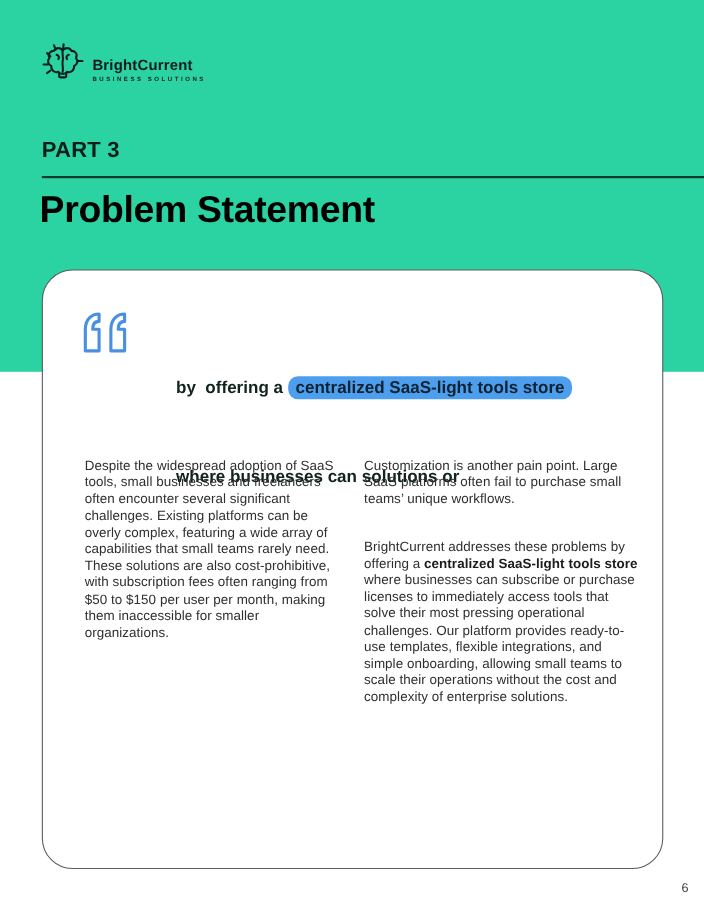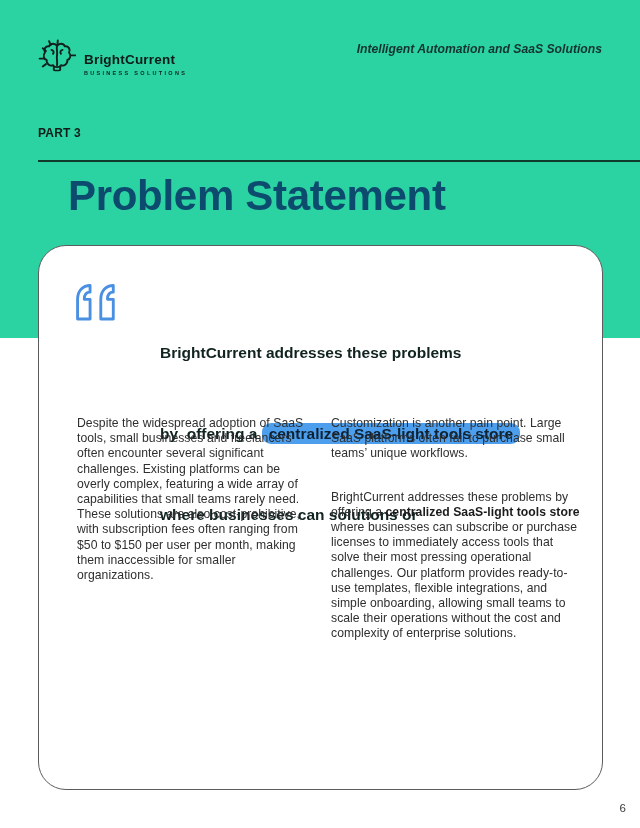--- a/index.html
+++ b/index.html
@@ -49,39 +49,38 @@
     text-align: right;
     font-style: italic;
     font-weight: 600;
     font-size: 12.2px;
     line-height: 15.5px;
     color: #14332e;
   }
   .part-label {
     position: absolute;
     left: 38px; top: 126px;
-    font-size: 12px;
+    font-size: 20px;
     font-weight: 800;
     letter-spacing: 0.2px;
     color: #0f1d19;
   }
   .part-rule {
     position: absolute;
     left: 38px; right: 0; top: 160px;
     height: 1.5px;
     background: rgba(10, 30, 24, 0.85);
   }
   .page-title {
     position: absolute;
     left: 36px; top: 172px;
-    font-size: 42px;
+    font-size: 34px;
     font-weight: 800;
     letter-spacing: -0.3px;
-    color: #0c4a6e;
-    margin-left: 32px;
+    color: #000000;
   }
   
   .card {
     position: absolute;
     left: 38px; top: 245px;
     width: 565px; height: 545px;
     background: #ffffff;
     border: 1.5px solid #5c5c5c;
     border-radius: 28px;
   }
@@ -152,39 +151,37 @@
           <path d="M20,36 L20,40 C20,41.2 28,41.2 28,40 L28,36"></path>
         </svg>
       </span>
       <span class="logo-text">
         <div class="brand-name">BrightCurrent</div>
         <div class="brand-tagline">BUSINESS SOLUTIONS</div>
       </span>
     </div>
 
     <div class="header-subtitle">
-      <div>Intelligent Automation and SaaS Solutions</div>
     </div>
 
     <div class="part-label">PART 3</div>
     <div class="part-rule"></div>
     <div class="page-title">Problem Statement</div>
   </div>
 
   <div class="card">
 
     <span class="quote-icon">
       <svg width="50" height="40" viewBox="0 0 56 44" fill="none" stroke="#4a90e2" stroke-width="3.2" stroke-linejoin="round">
         <path d="M4,41 L4,19 C4,9 10.5,3.5 18,3.5 L18,11 C13.5,11 11.5,14.5 11.5,19 L18,19 L18,41 Z"></path>
         <path transform="translate(26,0)" d="M4,41 L4,19 C4,9 10.5,3.5 18,3.5 L18,11 C13.5,11 11.5,14.5 11.5,19 L18,19 L18,41 Z"></path>
       </svg>
     </span>
 
     <div class="quote-block">
-      <div><span>BrightCurrent addresses these problems</span></div>
       <div><span>by  offering a </span><span class="quote-highlight">centralized SaaS-light tools store</span></div>
       <div><span>where businesses can solutions or</span></div>
     </div>
 
     <div class="columns">
       <div class="col col-left">
         <p>Despite the widespread adoption of SaaS tools, small businesses and freelancers often encounter several significant challenges. Existing platforms can be overly complex, featuring a wide array of capabilities that small teams rarely need. These solutions are also cost-prohibitive, with subscription fees often ranging from $50 to $150 per user per month, making them inaccessible for smaller organizations.</p>
       </div>
       <div class="col col-right">
         <p>Customization is another pain point. Large SaaS platforms often fail to purchase small teams’ unique workflows.</p>

